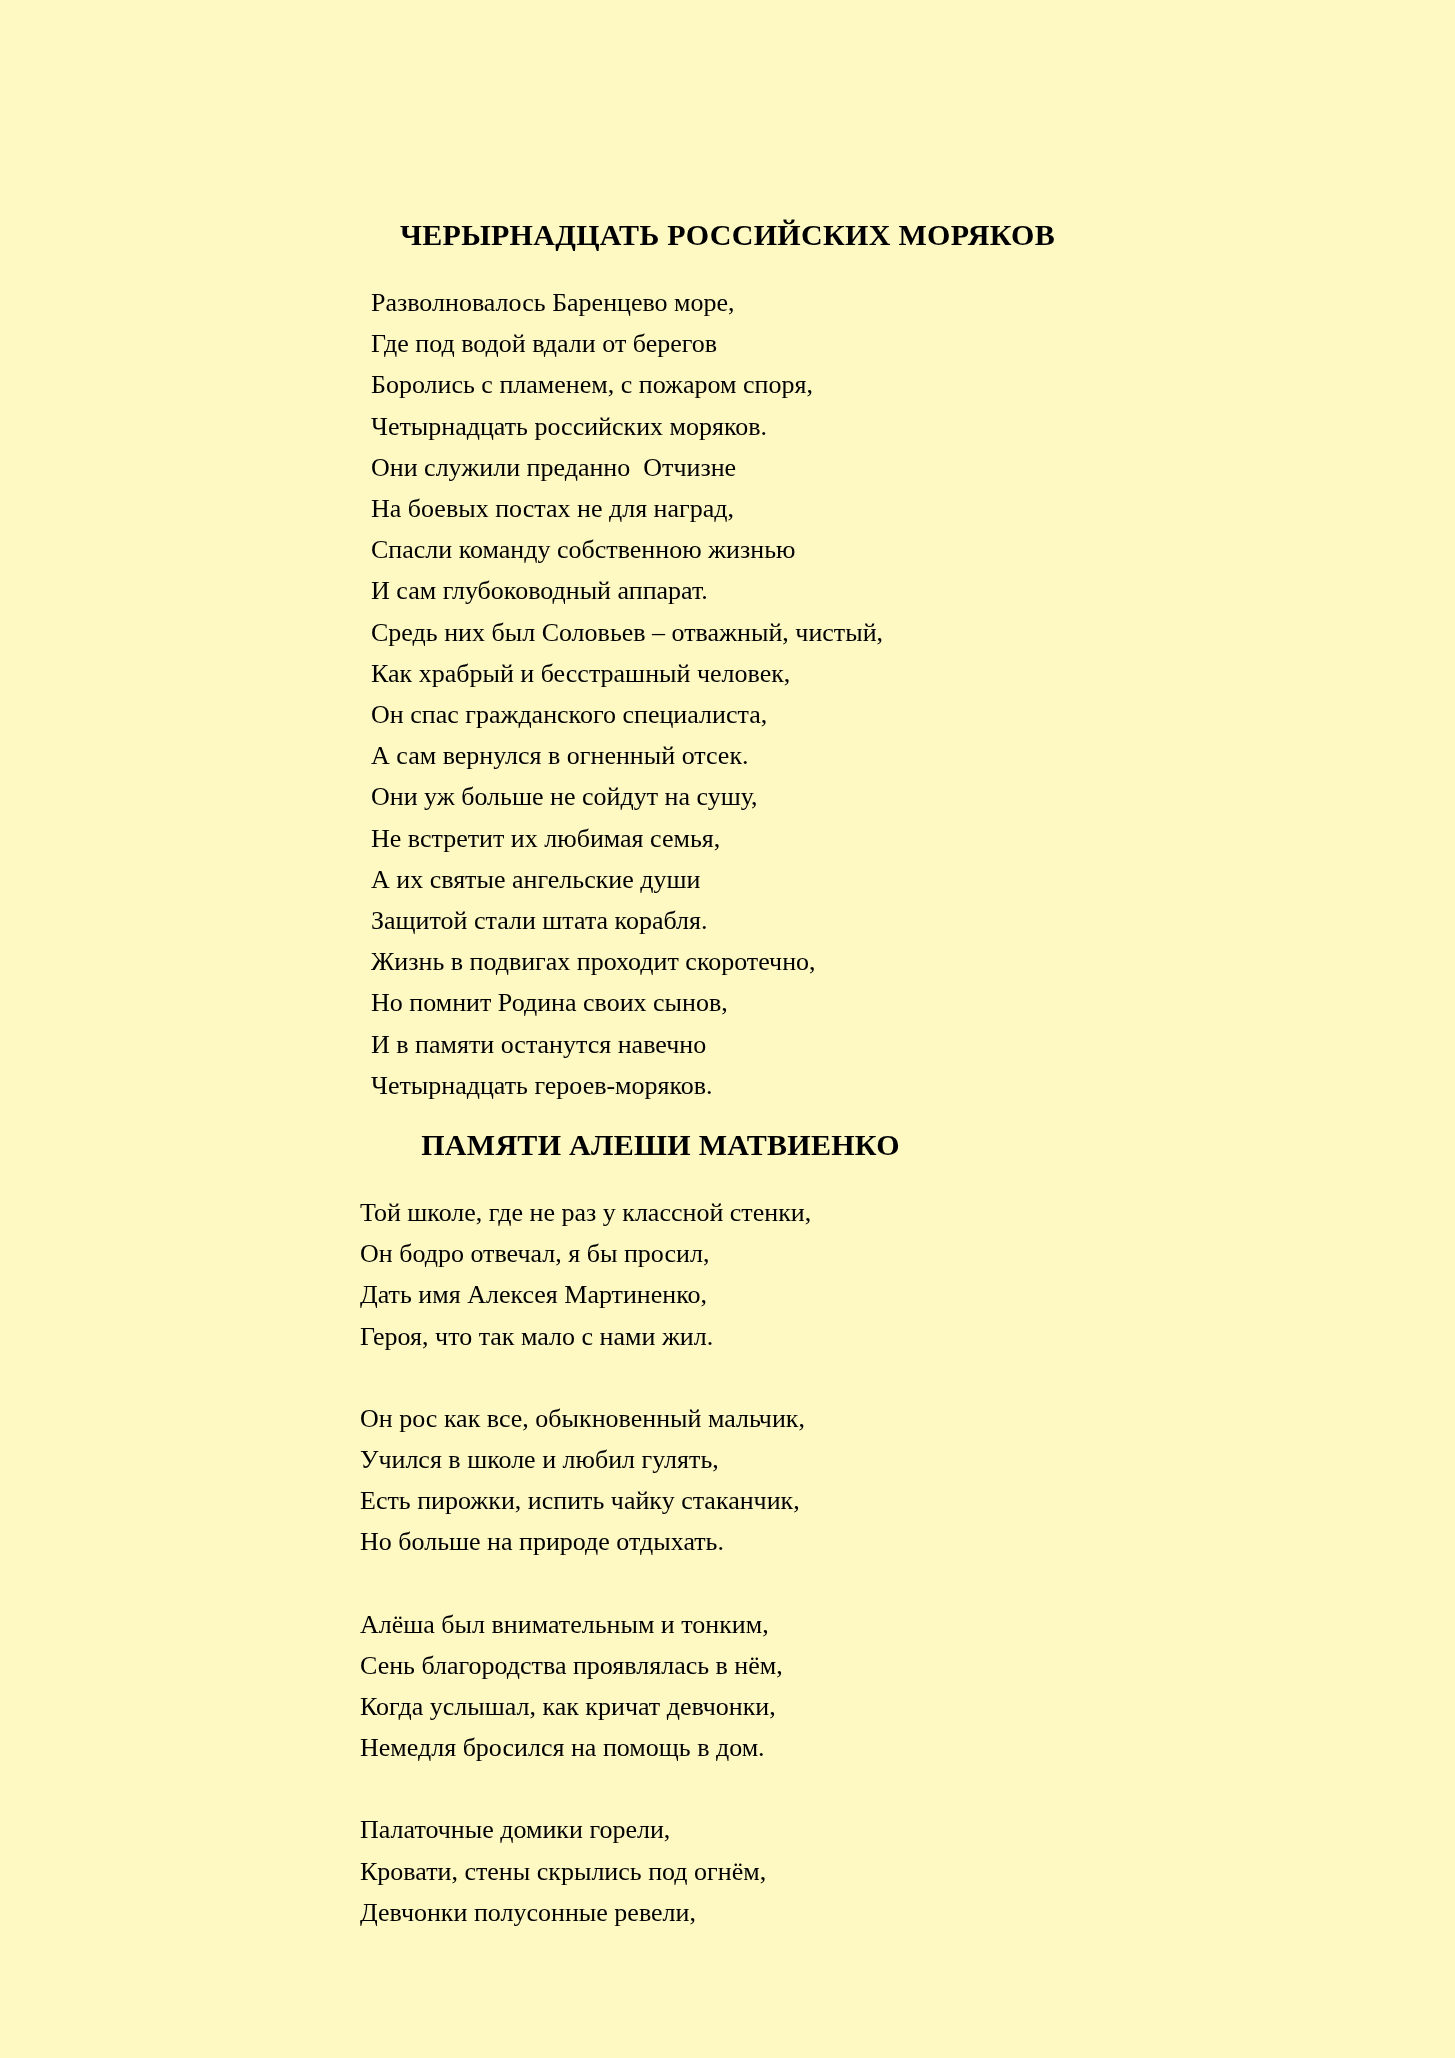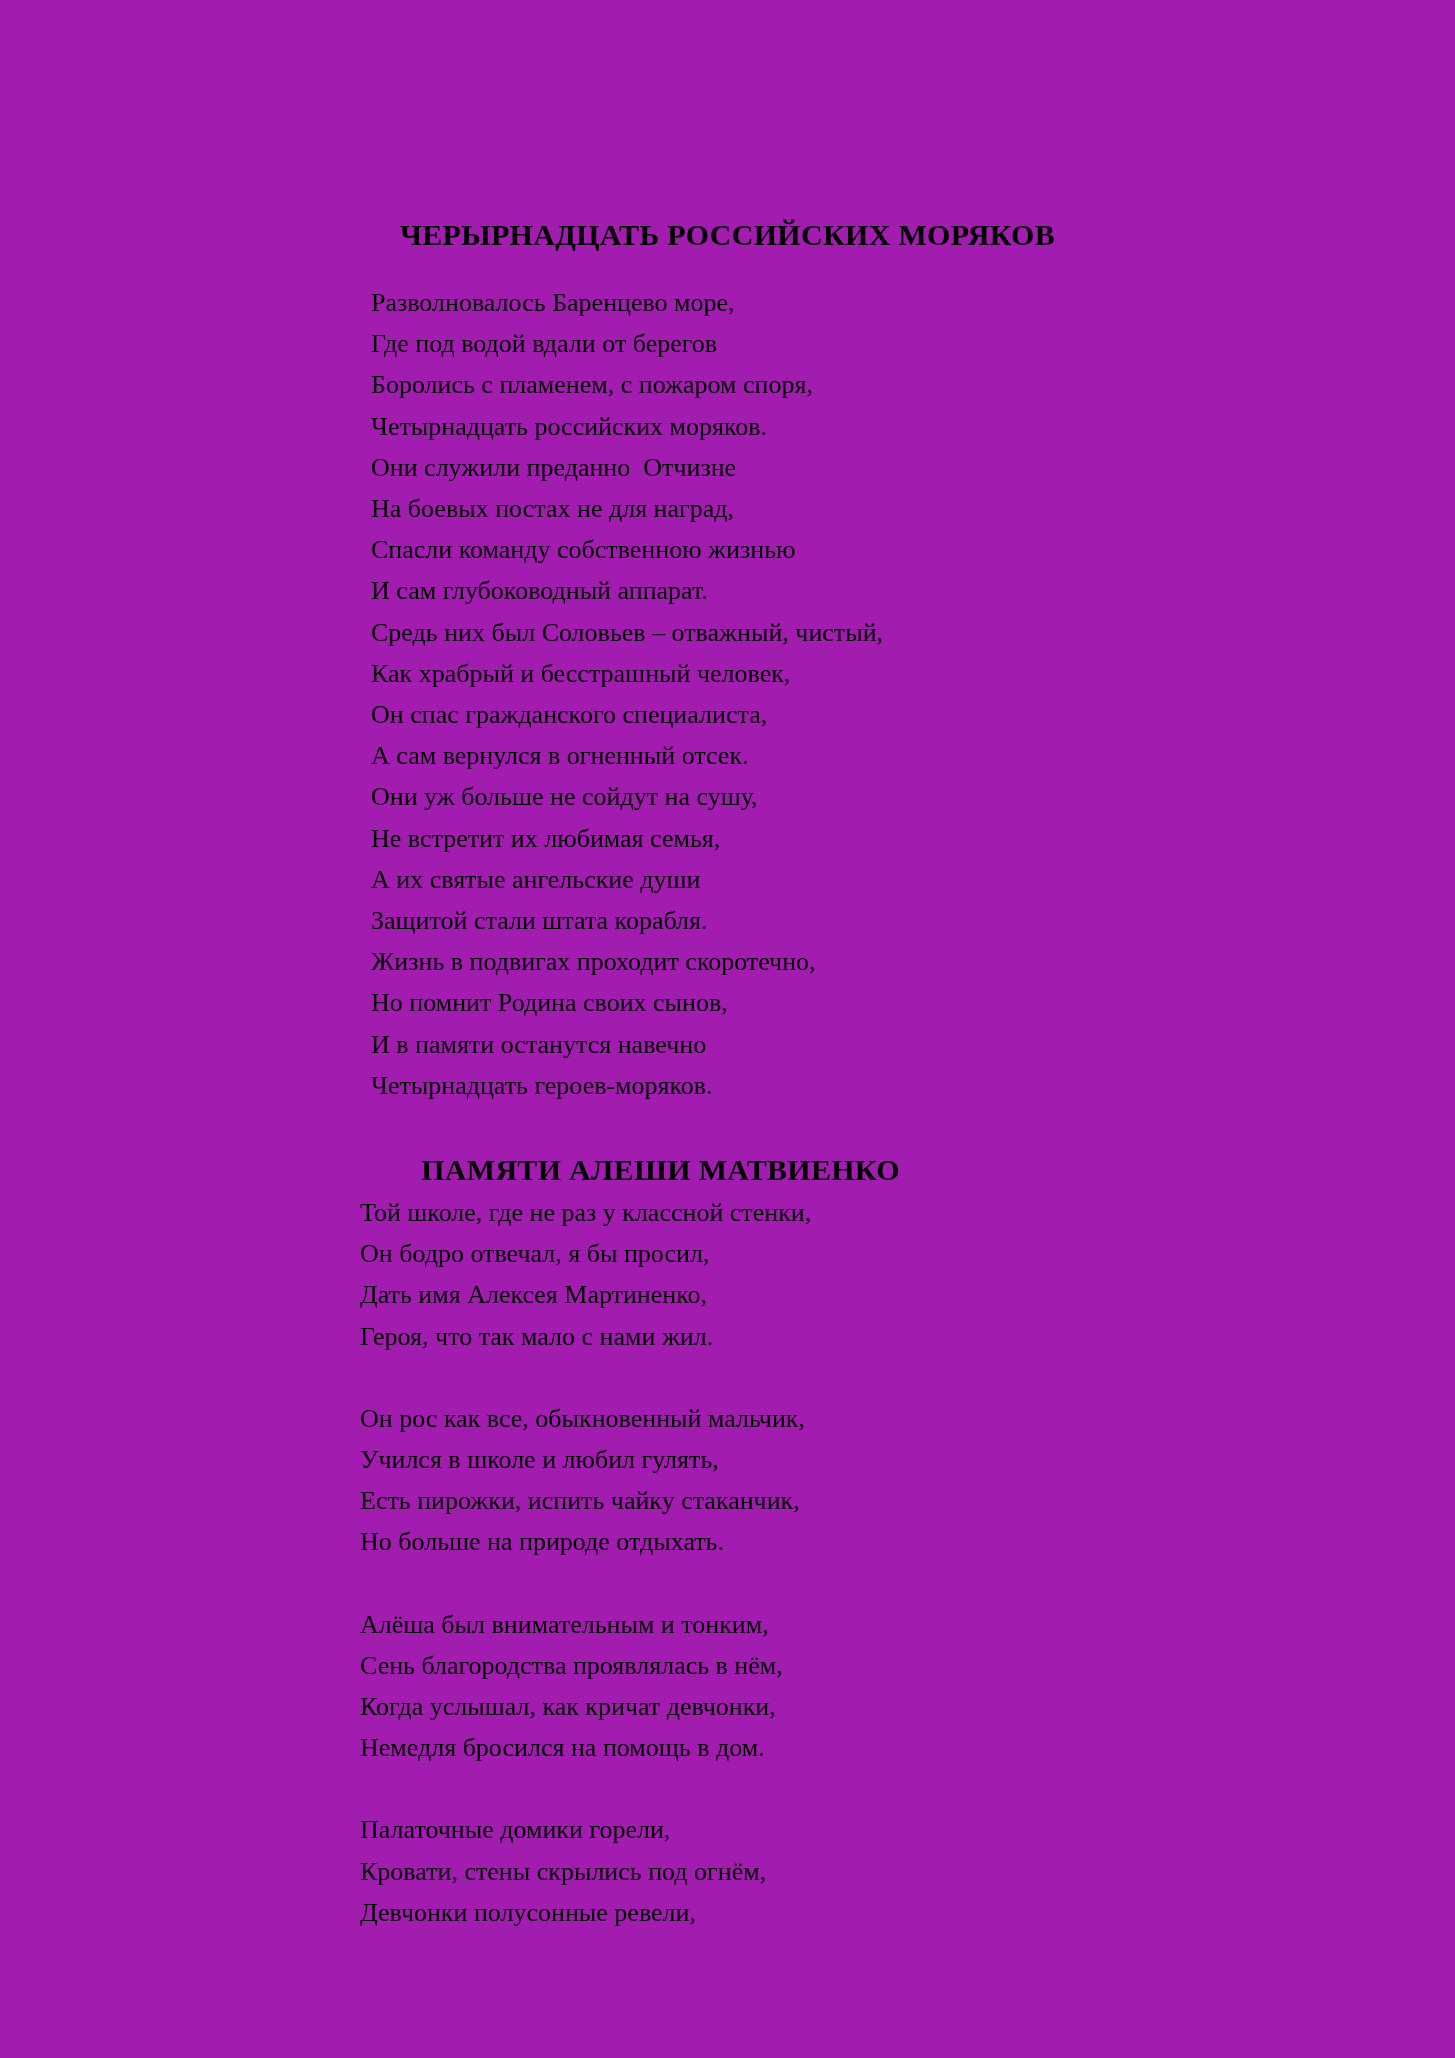--- a/index.html
+++ b/index.html
@@ -10,21 +10,21 @@
   }
   body {
     font-family: "Liberation Serif", "DejaVu Serif", serif;
     color: #000000;
   }
   .page {
     position: relative;
     width: 1455px;
     height: 2058px;
     margin: 0 auto;
-    background: #a21caf;
+    background: #fef9c3;
     box-sizing: border-box;
     overflow: hidden;
   }
   .content {
     position: absolute;
     left: 0;
     top: 0;
     width: 1455px;
   }
 
@@ -66,21 +66,21 @@
   #poem-1 .poem-body {
     position: absolute;
     left: 371px;
     top: 282px;
   }
 
   
   #poem-2 .poem-title {
     position: absolute;
     left: 0;
-    top: 1133px;
+    top: 1108px;
     width: 1321px;
   }
   #poem-2 .poem-body {
     position: absolute;
     left: 360px;
     top: 1192px;
   }
 </style>
 </head>
 <body>

